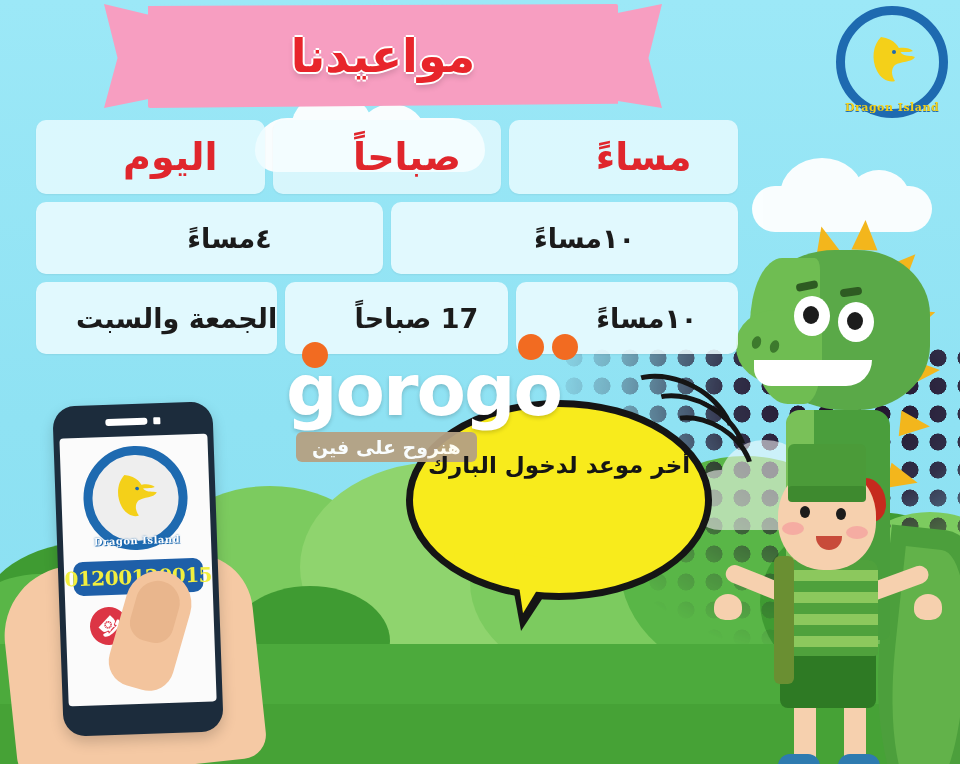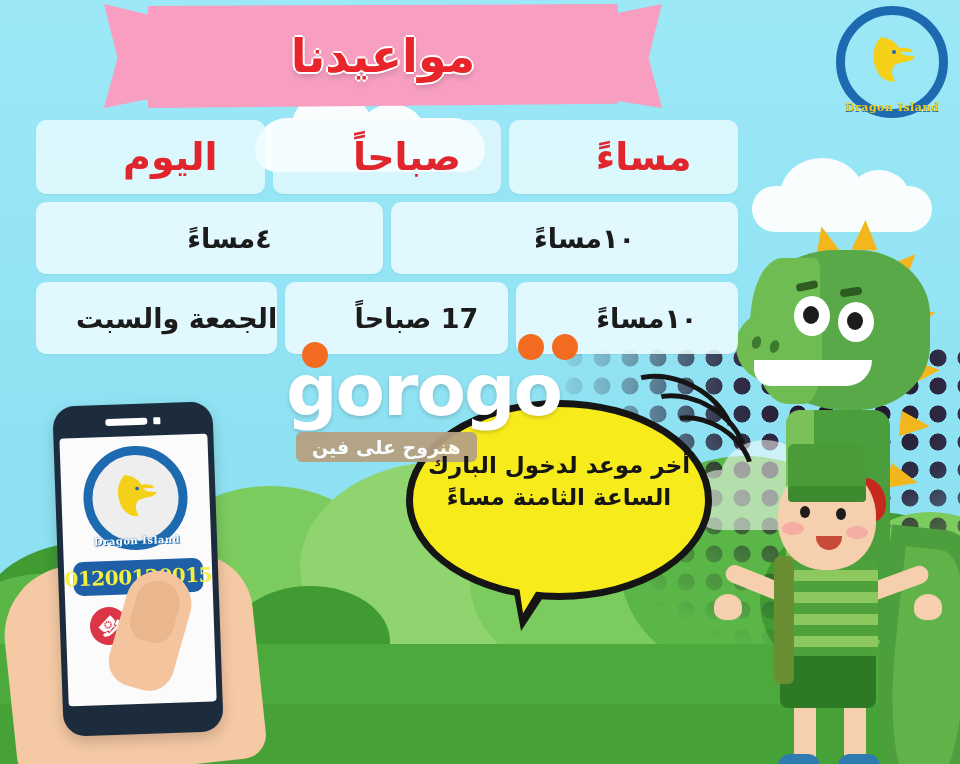--- a/index.html
+++ b/index.html
@@ -307,21 +307,20 @@
 
   <div class="swoosh s1"></div>
   <div class="swoosh s2"></div>
   <div class="swoosh s3"></div>
   <div class="bubble">
     <div class="bubble-tail"></div>
     <div class="bubble-el"></div>
     <div class="bubble-tail-in"></div>
     <div class="bubble-text">
       <div>أخر موعد لدخول البارك</div>
-      <div>الساعة الثامنة مساءً</div>
     </div>
   </div>
 
   <div class="hand"></div>
   <div class="phone">
     <div class="speaker">
       <div class="spk-dot"></div>
         <div class="spk-bar"></div>
     </div>
     <div class="screen">

